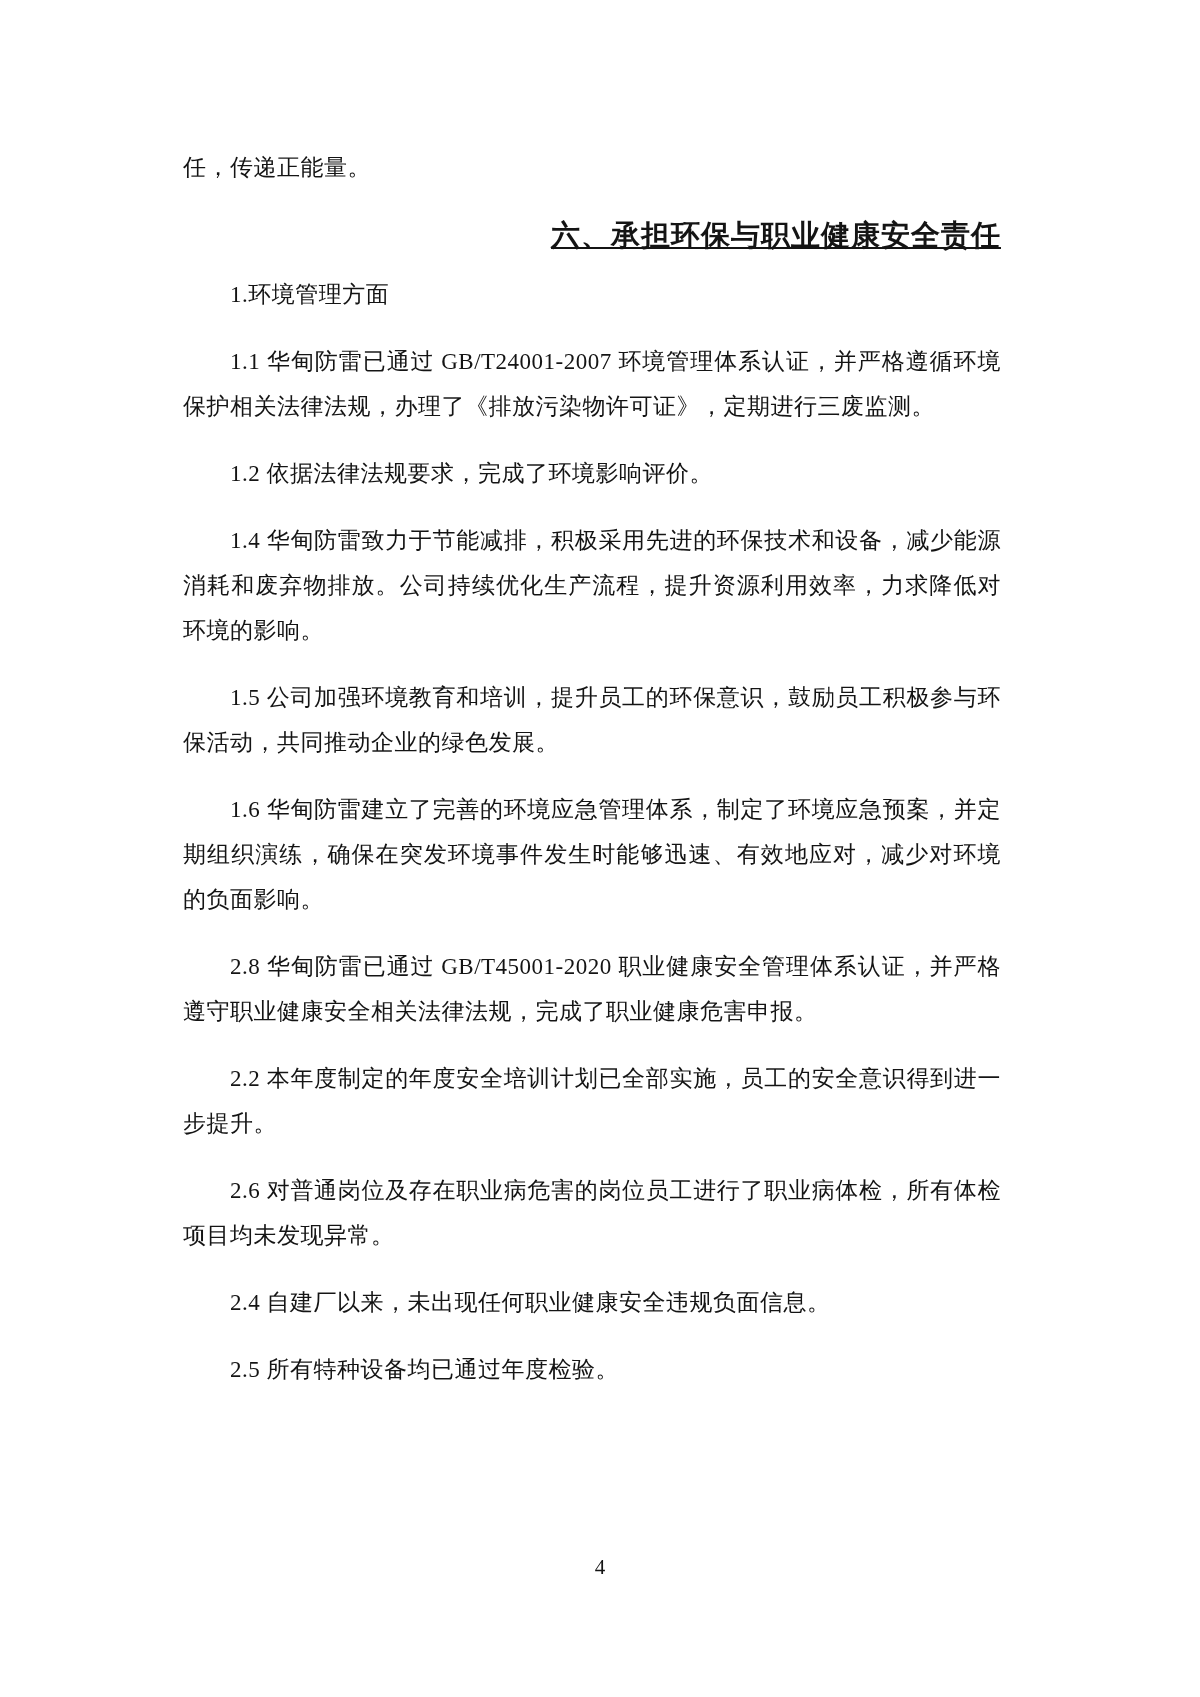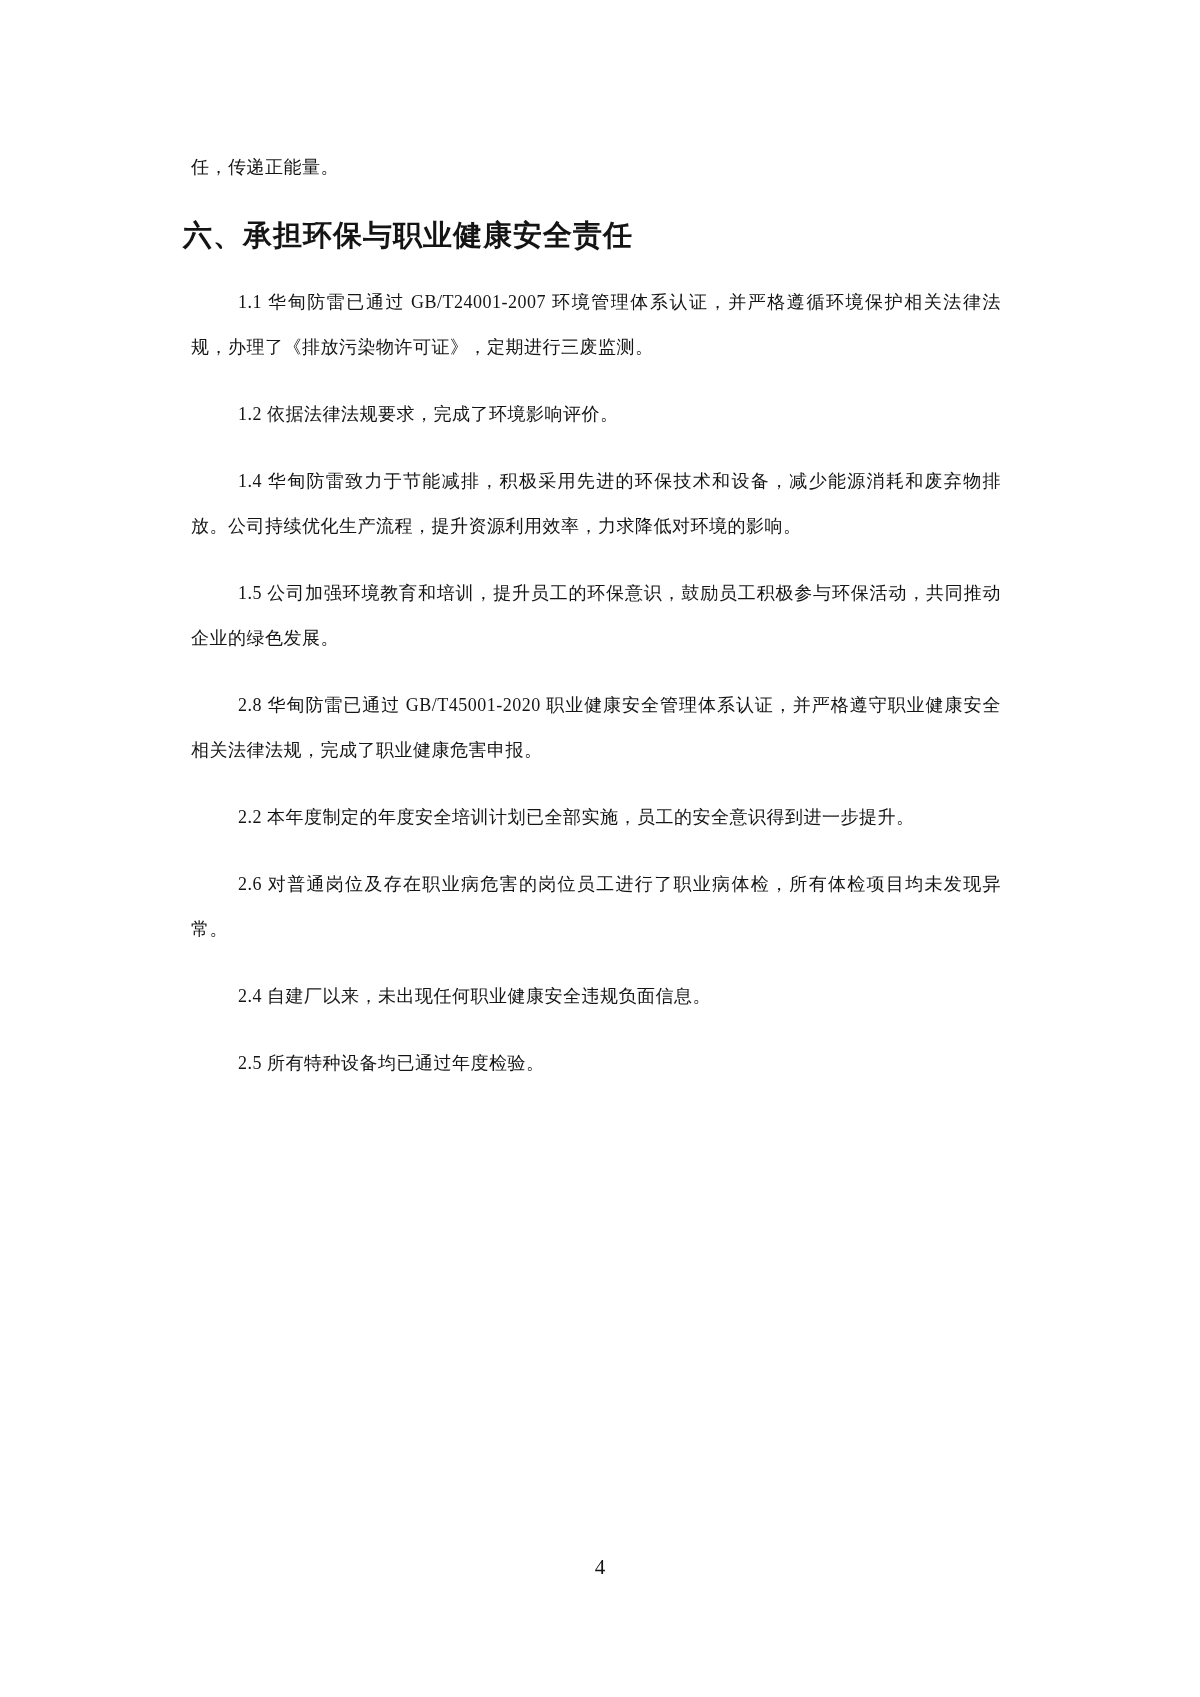--- a/index.html
+++ b/index.html
@@ -16,38 +16,39 @@
     font-family: "Liberation Serif", "DejaVu Serif", serif;
     overflow: hidden;
   }
   .content {
     position: absolute;
     left: 183px;
     top: 145px;
     width: 818px;
   }
   p.body {
-    margin: 0 0 22px 8px;
-    font-size: 18px;
+    margin: 0 0 22px 0;
+    font-size: 23px;
     line-height: 45px;
     text-align: justify;
     text-justify: inter-character;
     text-indent: 47px;
     letter-spacing: 0.5px;
   }
   p.continuation {
     text-indent: 0;
   }
   h1.heading {
-    margin: 0 0 22px 0;
+    margin: 0 0 14px 0;
     font-size: 29px;
     line-height: 46px;
     font-weight: bold;
-    text-align: left;
+    text-align: right;
     letter-spacing: 1px;
+    text-decoration: underline;
   }
   .page-number {
     position: absolute;
     top: 1552px;
     left: 0;
     width: 100%;
     text-align: center;
     font-size: 21px;
     line-height: 30px;
     color: #141414;
@@ -56,30 +57,32 @@
 </head>
 <body>
 
 <div class="page">
   <div class="content">
 
     <p class="body continuation">任，传递正能量。</p>
 
     <h1 class="heading">六、承担环保与职业健康安全责任</h1>
 
+    <p class="body">1.环境管理方面</p>
 
     <p class="body">1.1 华甸防雷已通过 GB/T24001-2007 环境管理体系认证，并严格遵循环境保护相关法律法规，办理了《排放污染物许可证》，定期进行三废监测。</p>
 
     <p class="body">1.2 依据法律法规要求，完成了环境影响评价。</p>
 
 
     <p class="body">1.4 华甸防雷致力于节能减排，积极采用先进的环保技术和设备，减少能源消耗和废弃物排放。公司持续优化生产流程，提升资源利用效率，力求降低对环境的影响。</p>
 
     <p class="body">1.5 公司加强环境教育和培训，提升员工的环保意识，鼓励员工积极参与环保活动，共同推动企业的绿色发展。</p>
 
+    <p class="body">1.6 华甸防雷建立了完善的环境应急管理体系，制定了环境应急预案，并定期组织演练，确保在突发环境事件发生时能够迅速、有效地应对，减少对环境的负面影响。</p>
 
 
     <p class="body">2.8 华甸防雷已通过 GB/T45001-2020 职业健康安全管理体系认证，并严格遵守职业健康安全相关法律法规，完成了职业健康危害申报。</p>
 
     <p class="body">2.2 本年度制定的年度安全培训计划已全部实施，员工的安全意识得到进一步提升。</p>
 
     <p class="body">2.6 对普通岗位及存在职业病危害的岗位员工进行了职业病体检，所有体检项目均未发现异常。</p>
 
     <p class="body">2.4 自建厂以来，未出现任何职业健康安全违规负面信息。</p>
 

